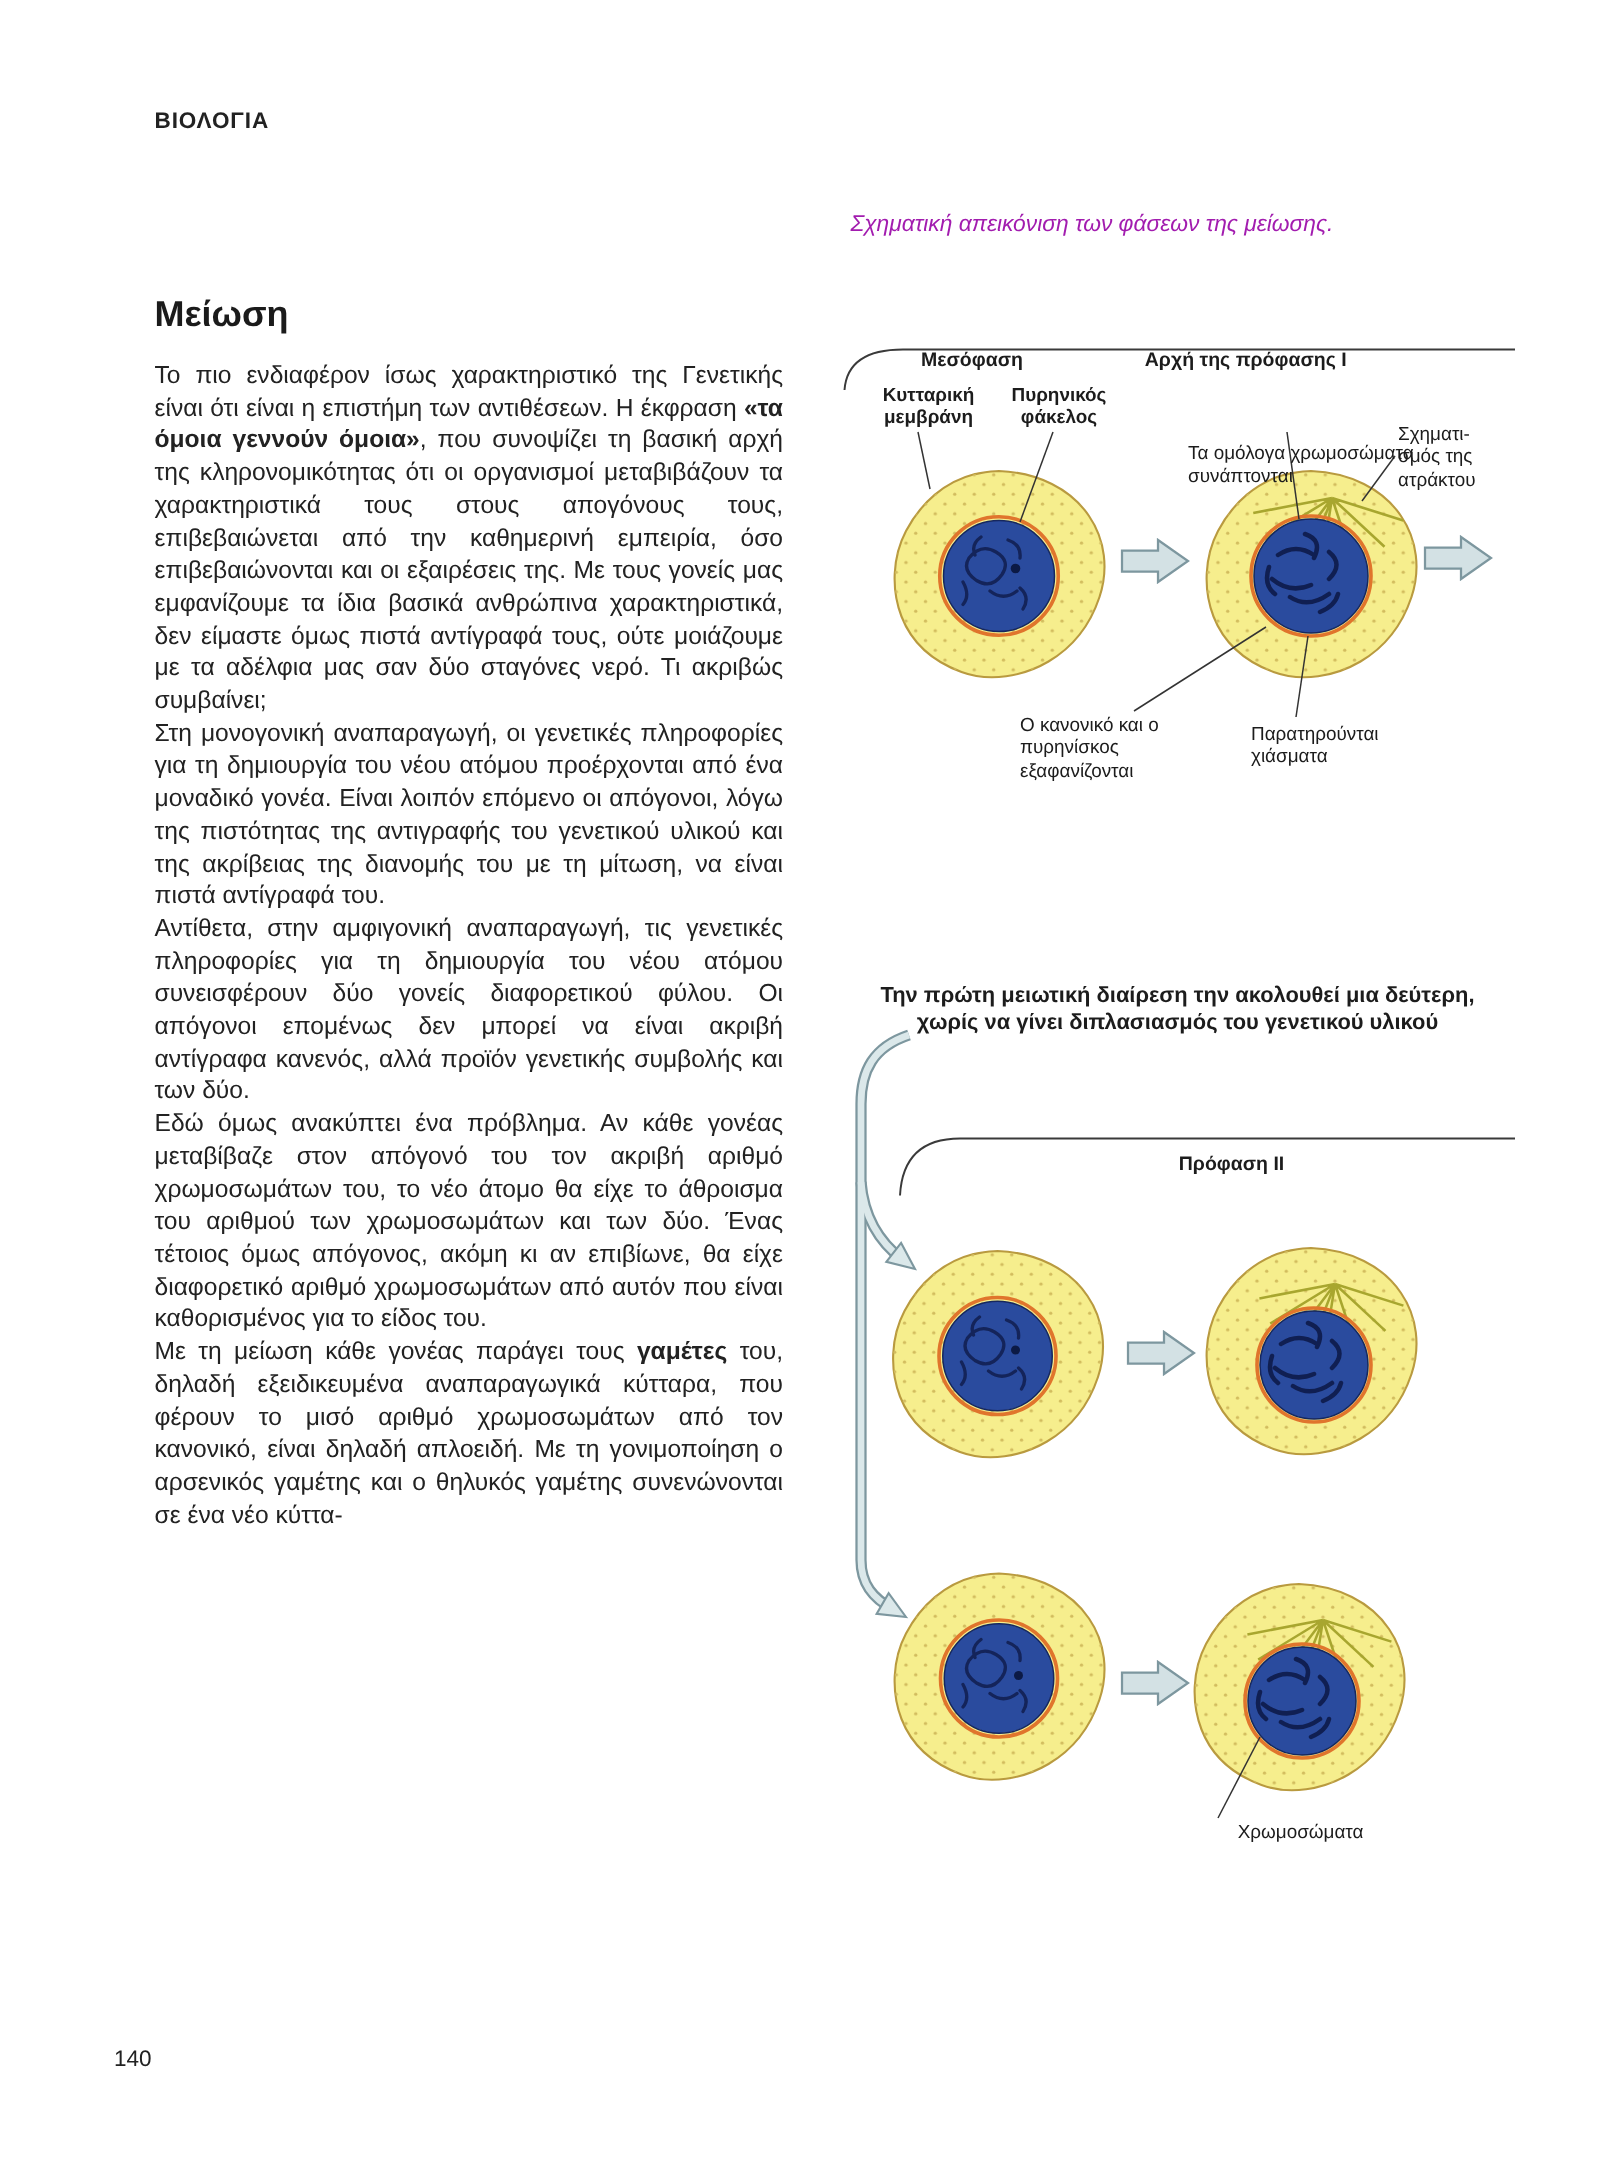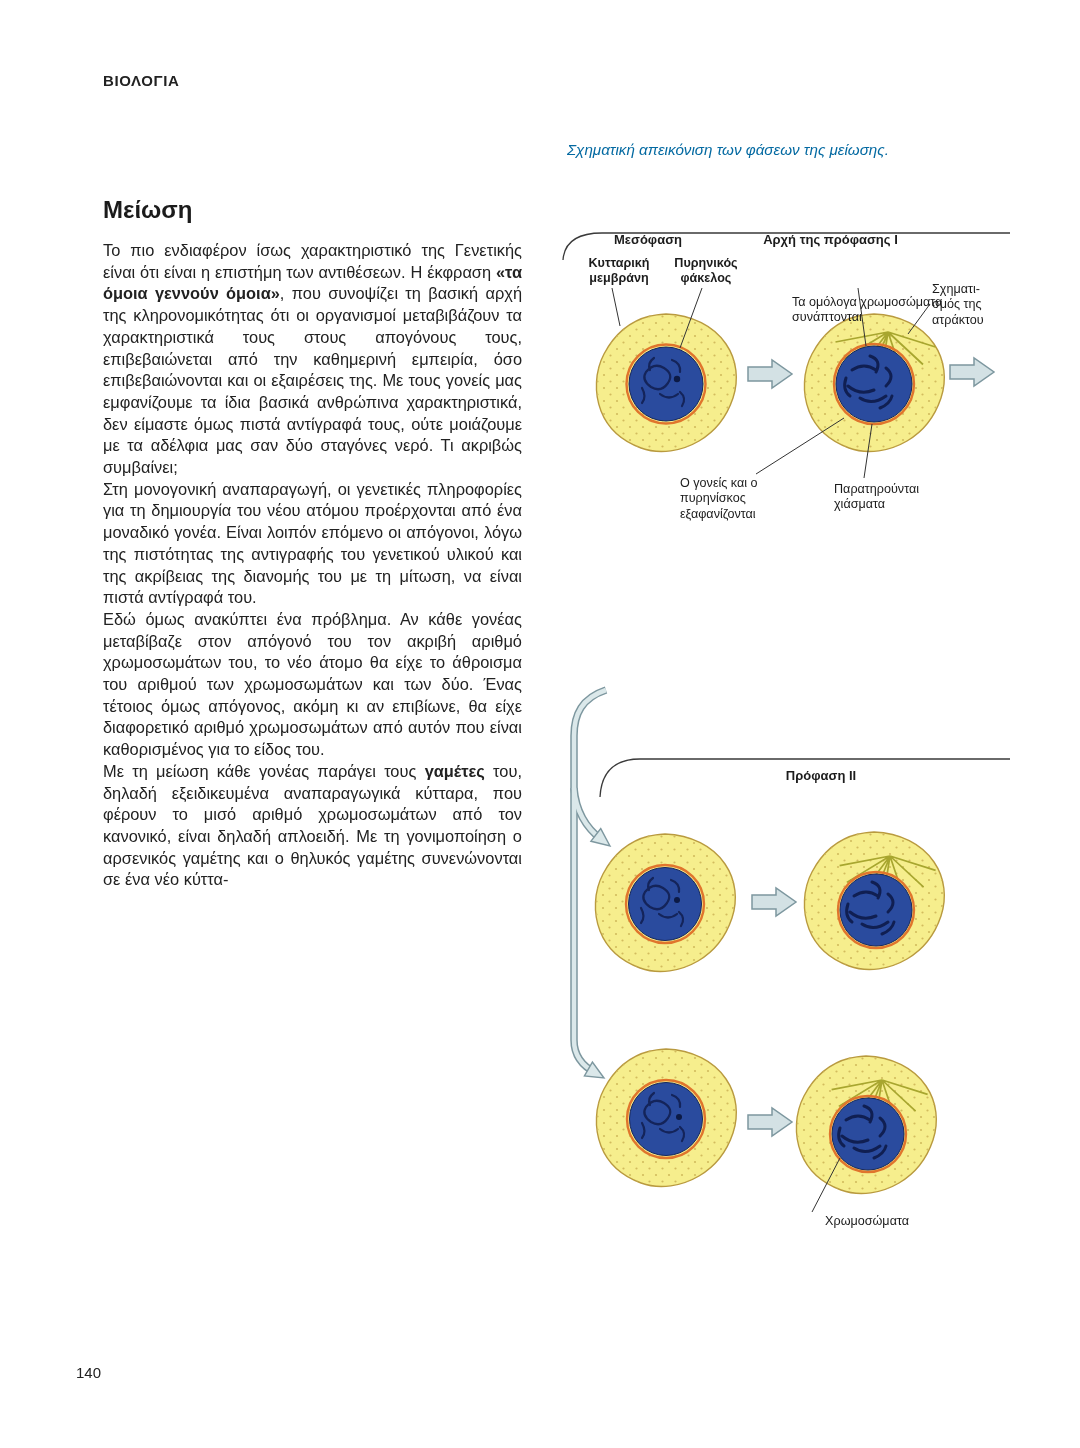--- a/index.html
+++ b/index.html
@@ -17,21 +17,21 @@
   }
   .left-col { position:absolute; left:103px; top:168px; width:419px; }
   .intro {
     text-align:justify; text-indent:19px;
     font-size:16.4px; line-height:21.7px;
   }
   h2.heading { font-size:24px; font-weight:bold; margin:28px 0 16px 0; color:#1b1b1b; }
   .body-text p { text-align:justify; font-size:16.4px; line-height:21.7px; }
   .caption {
     position:absolute; left:567px; top:141px; width:442px;
-    font-style:italic; font-size:15.2px; color:#0369a1;
+    font-style:italic; font-size:15.2px; color:#a21caf;
   }
   .diagram { position:absolute; left:560px; top:222px; width:458px; height:1060px; }
   .diagram svg { position:absolute; left:0; top:0; }
   .lbl { position:absolute; font-size:12.6px; line-height:1.22; color:#1c1c1c; }
   .lbl.c { text-align:center;font-weight:bold; }
   .lbl.b { font-weight:bold; font-size:13px; }
   .page-number { position:absolute; left:76px; top:1364px; font-size:15px; }
 
   
   .cyto { fill:var(--cytoplasm); stroke:#b99a3f; stroke-width:1.4; }
@@ -52,20 +52,21 @@
 </head>
 <body>
 
 <div class="running-header">ΒΙΟΛΟΓΙΑ</div>
 
 <div class="left-col">
   <h2 class="heading">Μείωση</h2>
   <div class="body-text" id="paragraphs">
       <p>Το πιο ενδιαφέρον ίσως χαρακτηριστικό της Γενετικής είναι ότι είναι η επιστήμη των αντιθέσεων. Η έκφραση <strong>«τα όμοια γεννούν όμοια»</strong>, που συνοψίζει τη βασική αρχή της κληρονομικότητας ότι οι οργανισμοί μεταβιβάζουν τα χαρακτηριστικά τους στους απογόνους τους, επιβεβαιώνεται από την καθημερινή εμπειρία, όσο επιβεβαιώνονται και οι εξαιρέσεις της. Με τους γονείς μας εμφανίζουμε τα ίδια βασικά ανθρώπινα χαρακτηριστικά, δεν είμαστε όμως πιστά αντίγραφά τους, ούτε μοιάζουμε με τα αδέλφια μας σαν δύο σταγόνες νερό. Τι ακριβώς συμβαίνει;</p>
       <p>Στη μονογονική αναπαραγωγή, οι γενετικές πληροφορίες για τη δημιουργία του νέου ατόμου προέρχονται από ένα μοναδικό γονέα. Είναι λοιπόν επόμενο οι απόγονοι, λόγω της πιστότητας της αντιγραφής του γενετικού υλικού και της ακρίβειας της διανομής του με τη μίτωση, να είναι πιστά αντίγραφά του.</p>
+      <p>Αντίθετα, στην αμφιγονική αναπαραγωγή, τις γενετικές πληροφορίες για τη δημιουργία του νέου ατόμου συνεισφέρουν δύο γονείς διαφορετικού φύλου. Οι απόγονοι επομένως δεν μπορεί να είναι ακριβή αντίγραφα κανενός, αλλά προϊόν γενετικής συμβολής και των δύο.</p>
       <p>Εδώ όμως ανακύπτει ένα πρόβλημα. Αν κάθε γονέας μεταβίβαζε στον απόγονό του τον ακριβή αριθμό χρωμοσωμάτων του, το νέο άτομο θα είχε το άθροισμα του αριθμού των χρωμοσωμάτων και των δύο. Ένας τέτοιος όμως απόγονος, ακόμη κι αν επιβίωνε, θα είχε διαφορετικό αριθμό χρωμοσωμάτων από αυτόν που είναι καθορισμένος για το είδος του.</p>
       <p>Με τη μείωση κάθε γονέας παράγει τους <strong>γαμέτες</strong> του, δηλαδή εξειδικευμένα αναπαραγωγικά κύτταρα, που φέρουν το μισό αριθμό χρωμοσωμάτων από τον κανονικό, είναι δηλαδή απλοειδή. Με τη γονιμοποίηση ο αρσενικός γαμέτης και ο θηλυκός γαμέτης συνενώνονται σε ένα νέο κύττα-</p>
     </div>
 </div>
 
 <p class="caption">Σχηματική απεικόνιση των φάσεων της μείωσης.</p>
 
 <div class="diagram">
   <svg viewBox="0 0 458 1060" width="458" height="1060">
     <defs>
@@ -185,19 +186,20 @@
       <line class="ptr" x1="252" y1="990" x2="280" y2="936"></line>
     </g>
   </svg>
 
   <div class="lbl c b" style="left:28px;  top:10px;  width:120px;">Μεσόφαση</div>
   <div class="lbl c b" style="left:178px; top:10px;  width:185px;">Αρχή της πρόφασης I</div>
   <div class="lbl c" style="left:20px;  top:34px;  width:78px;">Κυτταρική μεμβράνη</div>
   <div class="lbl c" style="left:104px; top:34px;  width:84px;">Πυρηνικός φάκελος</div>
   <div class="lbl" style="left:232px; top:34px;  width:178px;margin-top:39px;">Τα ομόλογα χρωμοσώματα συνάπτονται</div>
   <div class="lbl" style="left:372px; top:60px;  width:66px;">Σχηματι-σμός της ατράκτου</div>
-  <div class="lbl" style="left:120px; top:254px; width:112px;">Ο γονείς και ο πυρηνίσκος εξαφανίζονται</div>
+  <div class="lbl" style="left:120px; top:254px; width:112px;">Ο κανονικό και ο πυρηνίσκος εξαφανίζονται</div>
   <div class="lbl" style="left:274px; top:260px; width:110px;">Παρατηρούνται χιάσματα</div>
+  <div class="lbl c" style="left:10px;  top:434px; width:430px; font-size:14.6px;">Την πρώτη μειωτική διαίρεση την ακολουθεί μια δεύτερη, χωρίς να γίνει διπλασιασμός του γενετικού υλικού</div>
   <div class="lbl c b" style="left:196px; top:546px; width:130px;">Πρόφαση II</div>
   <div class="lbl" style="left:229px; top:992px; width:120px;text-align:right;">Χρωμοσώματα</div>
 </div>
 
 <div class="page-number">140</div>
 
 </body></html>

